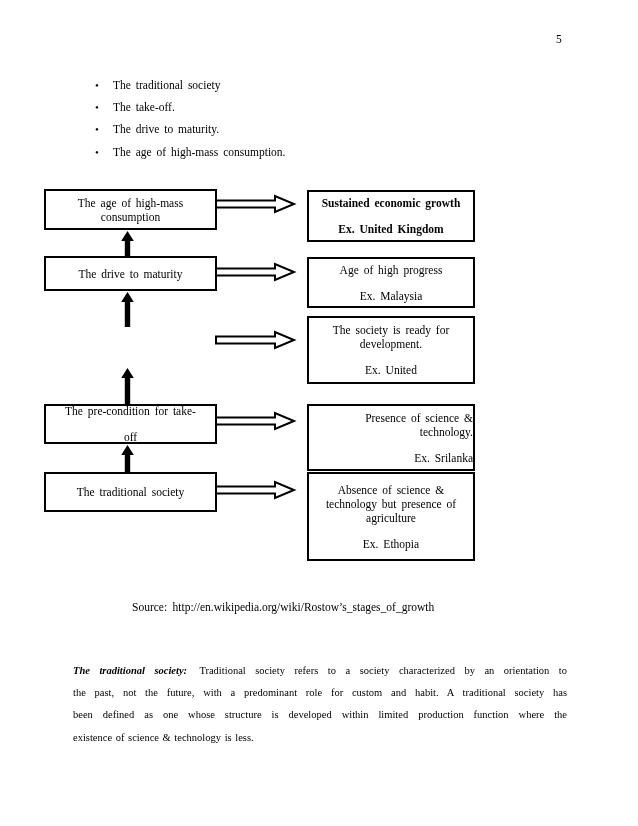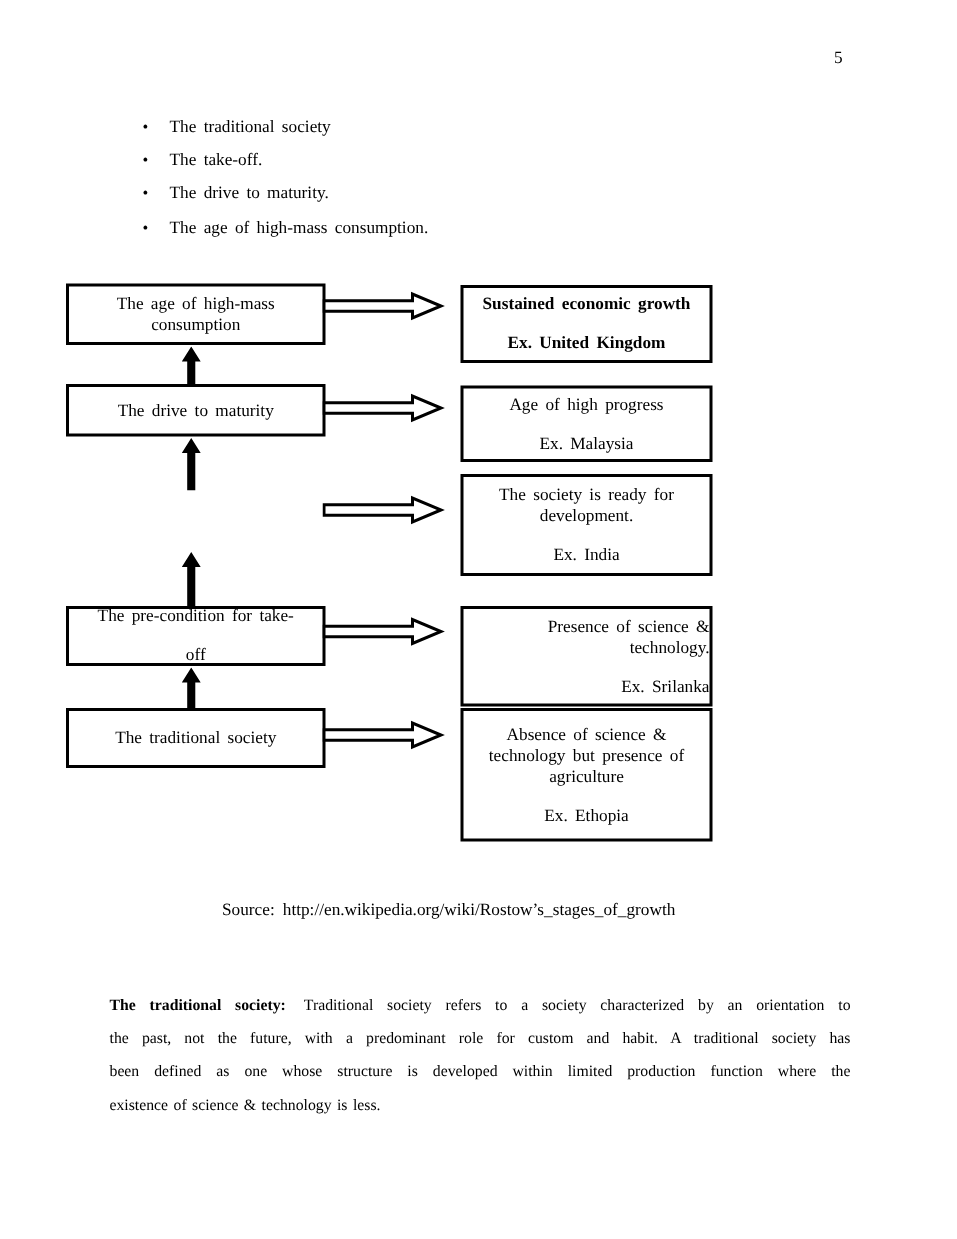--- a/index.html
+++ b/index.html
@@ -30,21 +30,21 @@
 
   
   .caption-figure, .caption-source { position:absolute; font-size:11.5px; word-spacing:2.5px; white-space:nowrap; }
   .bold { font-weight:bold; }
   .caption-figure .bold { margin-right:4px; }
 
   
   .para { position:absolute; font-size:10.5px; }
   .pline { line-height:22.2px; word-spacing:1px; }
   .pline.j { text-align:justify; text-align-last:justify; }
-  .pline .bold { margin-right:3px; }
+  .pline .bold { margin-right:3px;font-style:italic; }
 </style>
 </head>
 <body>
 
 <div class="page">
 
   <div class="page-number">5</div>
 
   <ul class="bullets">
     <li><span class="dot">•</span><span>The traditional society</span></li>
@@ -88,21 +88,21 @@
     <svg class="v-arrow" style="top:292px;height:35px;" viewBox="0 0 15 35" preserveAspectRatio="none">
       <polygon points="7.5,0 13.8,10 10.2,10 10.2,35 4.8,35 4.8,10 1.2,10" fill="#000000"></polygon>
     </svg>
 
     <svg class="h-arrow" style="top:330px;" viewBox="0 0 82 20" preserveAspectRatio="none">
       <polygon points="1,6.5 60,6.5 60,2 79,10 60,18 60,13.5 1,13.5" fill="#ffffff" stroke="#000000" stroke-width="2"></polygon>
     </svg>
     <div class="box right-box" style="top:316px;height:68px;">
       <div>The society is ready for</div>
       <div>development.</div>
-      <div class="ex">Ex. India</div>
+      <div class="ex">Ex. United</div>
     </div>
 
     <svg class="v-arrow" style="top:368px;height:36px;" viewBox="0 0 15 36" preserveAspectRatio="none">
       <polygon points="7.5,0 13.8,10 10.2,10 10.2,36 4.8,36 4.8,10 1.2,10" fill="#000000"></polygon>
     </svg>
 
     <div class="box left-box" style="top:404px;height:40px;gap:12px;">
       <div>The pre-condition for take-</div>
       <div>off</div>
     </div>
@@ -128,21 +128,21 @@
     </svg>
     <div class="box right-box" style="top:472px;height:89px;">
       <div>Absence of science &amp;</div>
       <div>technology but presence of</div>
       <div>agriculture</div>
       <div class="ex">Ex. Ethopia</div>
     </div>
 
   </div>
 
-  <div class="caption-source" style="left:148px;top:601px;">Source: http://en.wikipedia.org/wiki/Rostow’s_stages_of_growth</div>
+  <div class="caption-source" style="left:132px;top:601px;">Source: http://en.wikipedia.org/wiki/Rostow’s_stages_of_growth</div>
 
   <div class="para" style="left:73px;top:660px;width:494px;">
     <div class="pline j">
       <span class="bold">The traditional society:</span>
       <span>Traditional society refers to a society characterized by an orientation to</span>
     </div>
     <div class="pline j">the past, not the future, with a predominant role for custom and habit. A traditional society has</div>
     <div class="pline j">been defined as one whose structure is developed within limited production function where the</div>
     <div class="pline">existence of science &amp; technology is less.</div>
   </div>

